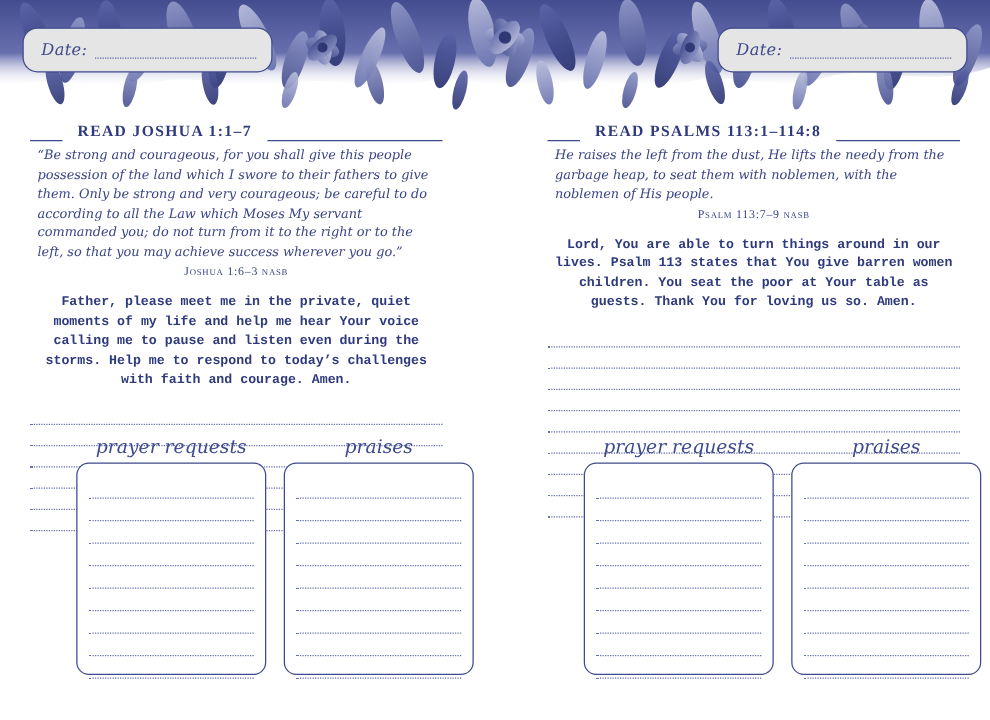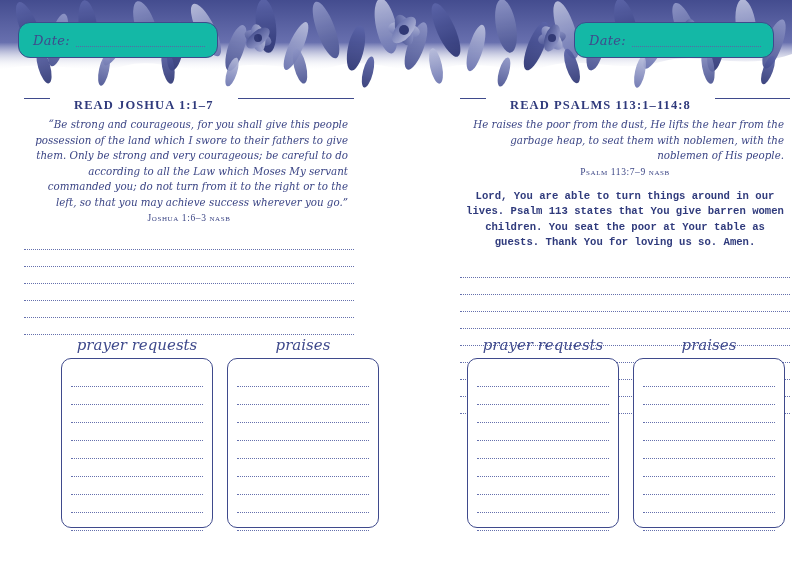--- a/index.html
+++ b/index.html
@@ -38,21 +38,21 @@
   }
 
   
   .date-box {
     position: absolute;
     top: 22px;
     width: 200px;
     height: 36px;
     border: 1.6px solid #3f4a8c;
     border-radius: 12px;
-    background: #14b8a6;
+    background: #e5e5e5;
     box-sizing: border-box;
     display: flex;
     align-items: center;
     padding-left: 14px;
   }
   .date-box.left { left: 18px; }
   .date-box.right { left: 574px; }
   .date-label {
     font-family: "DejaVu Serif", serif;
     font-style: italic;
@@ -69,27 +69,27 @@
     height: 12px;
   }
 
   
   .col {
     position: absolute;
     top: 98px;
     width: 330px;
   }
   .col.left { left: 24px; }
-  .col.right { left: 460px; }
+  .col.right { left: 438px; }
 
   
   .read-head {
     display: flex;
-    align-items: flex-start;
-    gap: 24px;
+    align-items: flex-end;
+    gap: 12px;
     margin-bottom: 0;
   }
   .read-head .rule {
     flex: 1;
     height: 0;
     border-top: 1.8px solid #3f4a8c;
   }
   .read-head .rule.short { max-width: 26px; }
   .read-title {
     font-family: "Liberation Serif", serif;
@@ -100,21 +100,21 @@
     white-space: nowrap;
   }
 
   
   .scripture {
     font-family: "DejaVu Serif", serif;
     font-style: italic;
     font-size: 10.3px;
     line-height: 15.5px;
     color: #3b4585;
-    text-align: right;
+    text-align: left;
     margin: 4px 6px 2px 6px;
   }
   .ref {
     font-family: "Liberation Serif", serif;
     font-variant: small-caps;
     font-size: 9.5px;
     letter-spacing: 0.6px;
     text-align: center;
     color: #3b4585;
     margin-top: 3px;
@@ -136,21 +136,21 @@
     margin-top: 10px;
   }
   .lines .line {
     border-bottom: 1.3px dotted #6570ad;
     height: 16px;
   }
 
   
   .boxes {
     position: absolute;
-    top: 336px;
+    top: 348px;
     display: flex;
     gap: 14px;
     padding-left: 27px;
   }
   .boxes.left { left: 34px; }
   .boxes.right { left: 440px; }
 
   .box-wrap {
     width: 152px;
   }
@@ -296,20 +296,21 @@
   <div class="col left">
     <div class="read-head">
       <span class="rule short"></span>
       <span class="read-title">READ JOSHUA 1:1–7</span>
       <span class="rule"></span>
     </div>
 
     <div class="scripture">“Be strong and courageous, for you shall give this people possession of the land which I swore to their fathers to give them. Only be strong and very courageous; be careful to do according to all the Law which Moses My servant commanded you; do not turn from it to the right or to the left, so that you may achieve success wherever you go.”</div>
     <div class="ref">Joshua 1:6–3 nasb</div>
 
+    <div class="prayer">Father, please meet me in the private, quiet moments of my life and help me hear Your voice calling me to pause and listen even during the storms. Help me to respond to today’s challenges with faith and courage. Amen.</div>
 
     <div class="lines">
       <div class="line"></div>
       <div class="line"></div>
       <div class="line"></div>
       <div class="line"></div>
       <div class="line"></div>
       <div class="line"></div>
     </div>
   </div>
@@ -345,21 +346,21 @@
     </div>
   </div>
 
   <div class="col right">
     <div class="read-head">
       <span class="rule short"></span>
       <span class="read-title">READ PSALMS 113:1–114:8</span>
       <span class="rule"></span>
     </div>
 
-    <div class="scripture">He raises the poor from the dust, He lifts the hear from the garbage heap, to seat them with noblemen, with the noblemen of His people.</div>
+    <div class="scripture">He raises the left from the dust, He lifts the needy from the garbage heap, to seat them with noblemen, with the noblemen of His people.</div>
     <div class="ref">Psalm 113:7–9 nasb</div>
 
     <div class="prayer">Lord, You are able to turn things around in our lives. Psalm 113 states that You give barren women children. You seat the poor at Your table as guests. Thank You for loving us so. Amen.</div>
 
     <div class="lines">
       <div class="line"></div>
       <div class="line"></div>
       <div class="line"></div>
       <div class="line"></div>
       <div class="line"></div>

